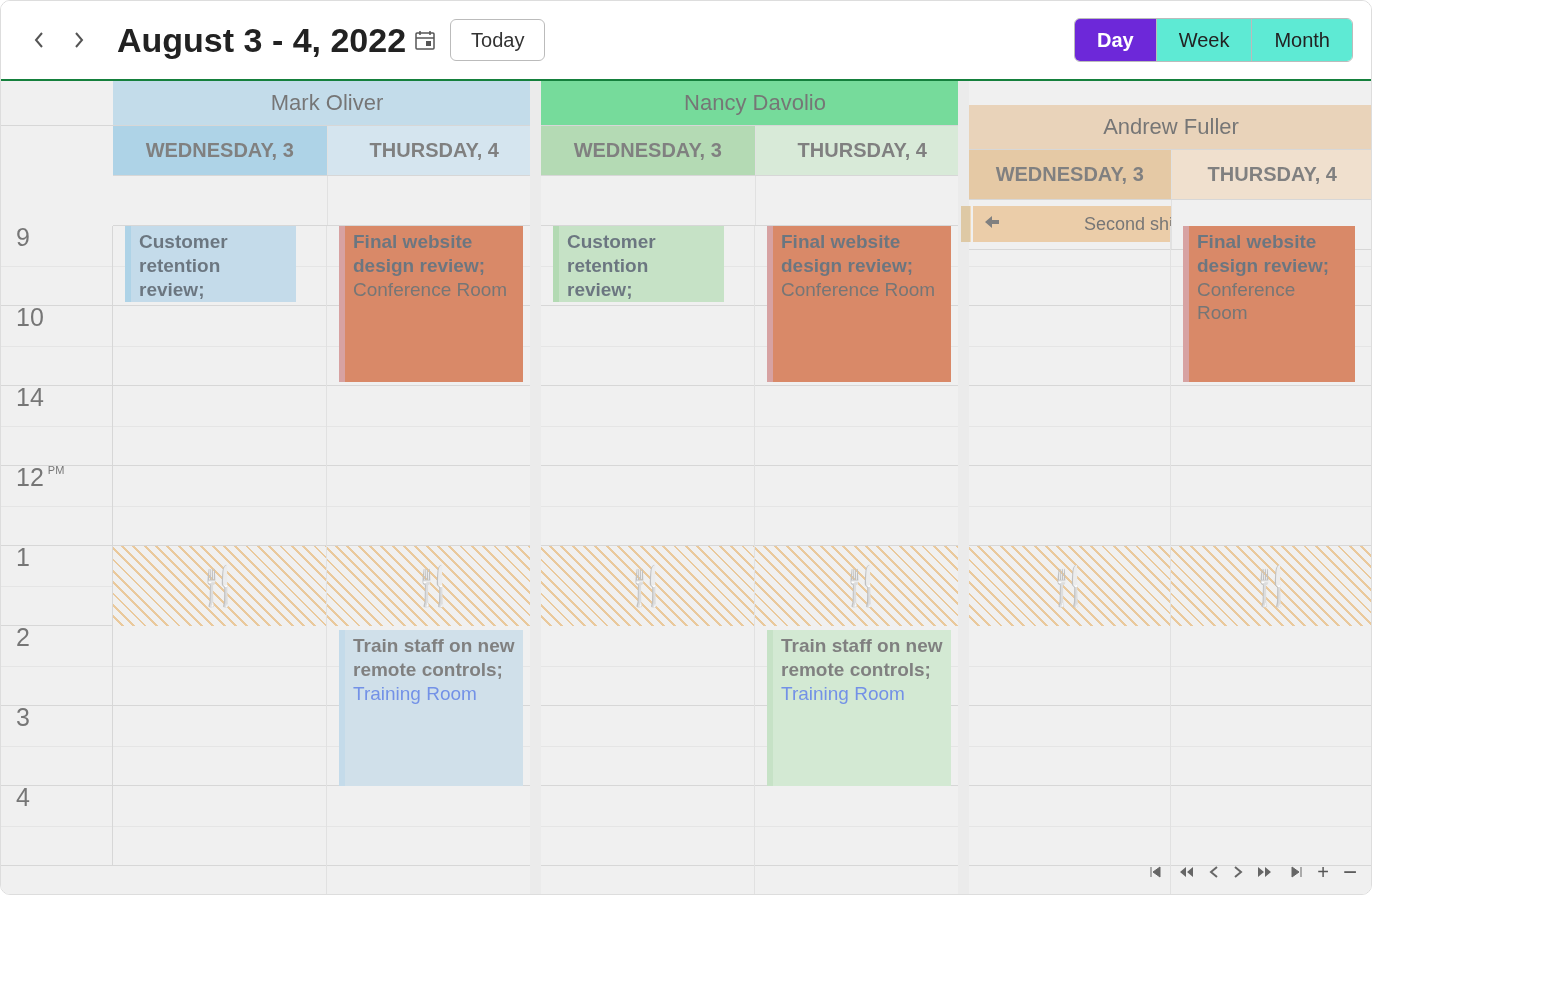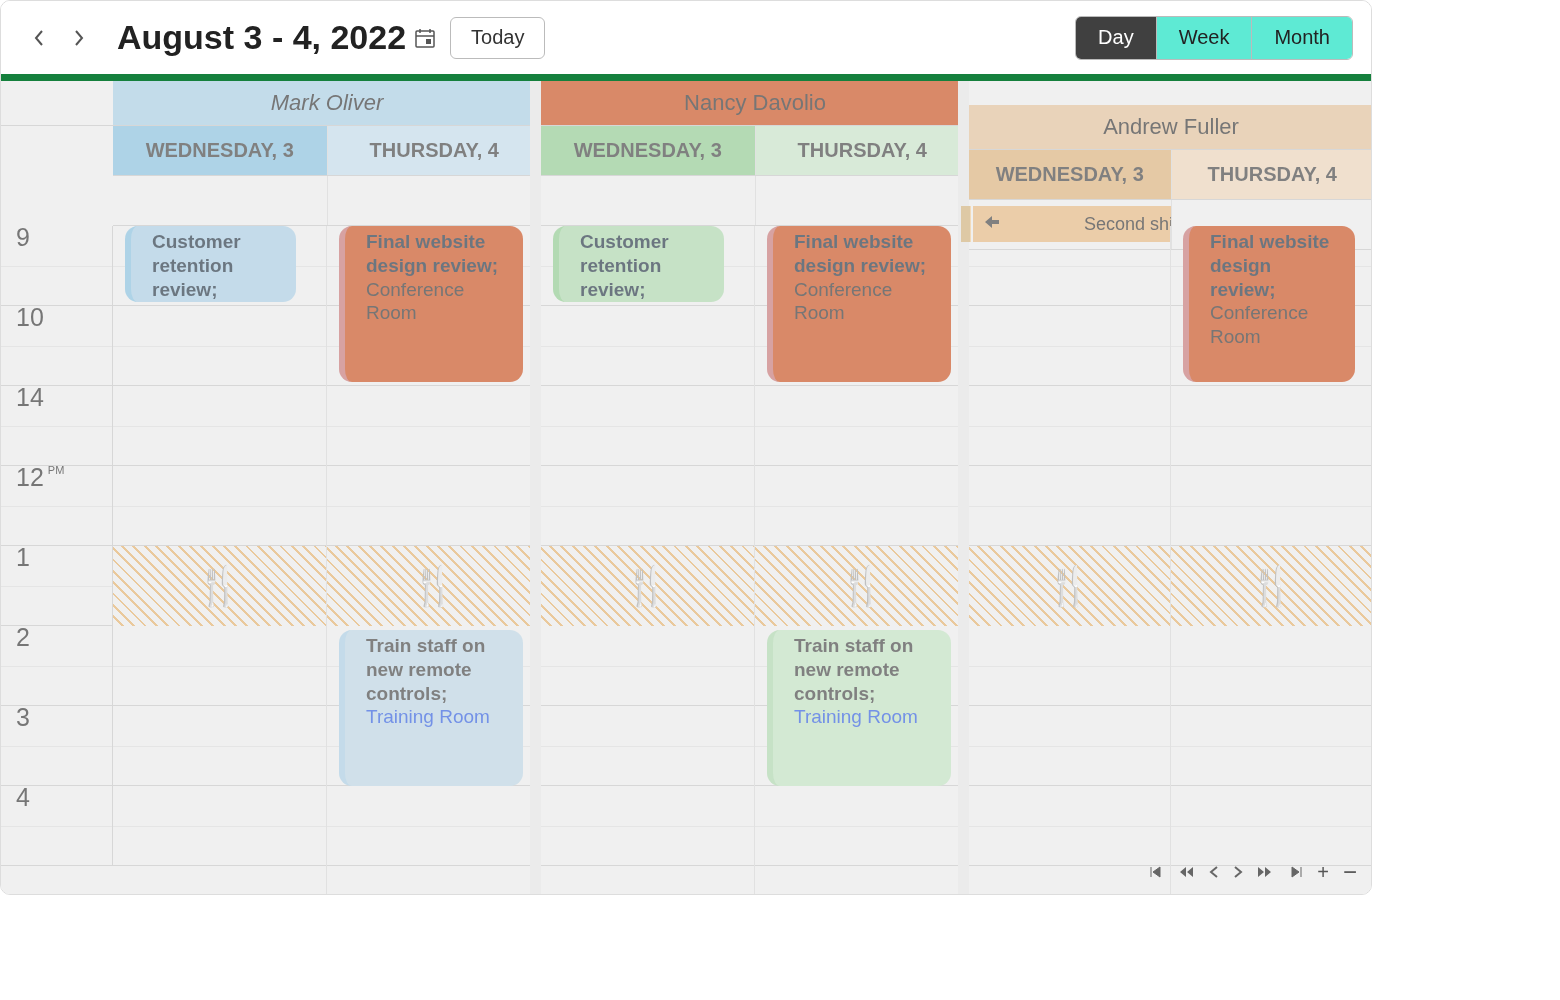--- a/index.html
+++ b/index.html
@@ -30,21 +30,21 @@
     background: rgba(255,255,255,0.38);
     pointer-events: none;
     z-index: 50;
   }
   
   .toolbar {
     height: 80px;
     display: flex;
     align-items: center;
     padding: 0 18px;
-    border-bottom: 7px solid #15803d;
+    border-bottom: 2px solid #15803d;
     background: #fff;
     position: relative;
     z-index: 60; 
   }
   .nav-arrow {
     width: 40px; height: 40px;
     display: flex; align-items: center; justify-content: center;
     color: #555;
     cursor: pointer;
     font-size: 18px;
@@ -83,22 +83,23 @@
     padding: 0 22px;
     border: none;
     background: #5eead4;
     font-size: 20px;
     color: #222;
     cursor: pointer;
     border-left: 1px solid #bbb;
   }
   .view-tab:first-child { border-left: none; }
   .view-tab.active {
-    background: #404040;
+    background: #6d28d9;
     color: #fff;
+    font-weight: bold;
   }
 
   
   .grid {
     position: relative;
     height: calc(100% - 80px);
     background: #e7e7e7;
   }
   
   .time-col {
@@ -122,22 +123,22 @@
   .gutter-2 { left: 957px; }
 
   
   .res-header {
     height: 45px;
     display:flex; align-items:center; justify-content:center;
     font-size: 22px;
     color:#222;
     border-bottom: 1px solid #bfbfbf;
   }
-  .res-col-1 .res-header { background: #9fc7de; font-style: italic; }
-  .res-col-2 .res-header { background: #c2410c; }
+  .res-col-1 .res-header { background: #9fc7de; }
+  .res-col-2 .res-header { background: #22c55e; }
   .res-col-3 .res-header { background: #dcb890; margin-top: 24px; }
   .time-col .res-header { background:#e7e7e7; }
 
   
   .day-hdr-row {
     display:flex;
     height: 50px;
     border-bottom:1px solid #bfbfbf;
   }
   .day-hdr {
@@ -244,25 +245,24 @@
     top:50%; left:50%;
     transform:translate(-50%,-50%);
     color:#d88b1c;
     font-size:38px;
   }
 
   
   .appt {
     position:absolute;
     border-left:6px solid;
-    padding:4px 21px;
+    padding:4px 8px;
     font-size:19px;
     line-height:1.25;
     overflow:hidden;
-    border-radius:13px;
   }
   .appt::before {
     content:"";
     position:absolute;
     left:-14px; top:0; bottom:0; width:8px;
     background:#f2f2f2;
     border-left:1px solid #bbb;
   }
   .appt .subj { font-weight:700; }
   .appt .loc { color:#1d4ed8; }

